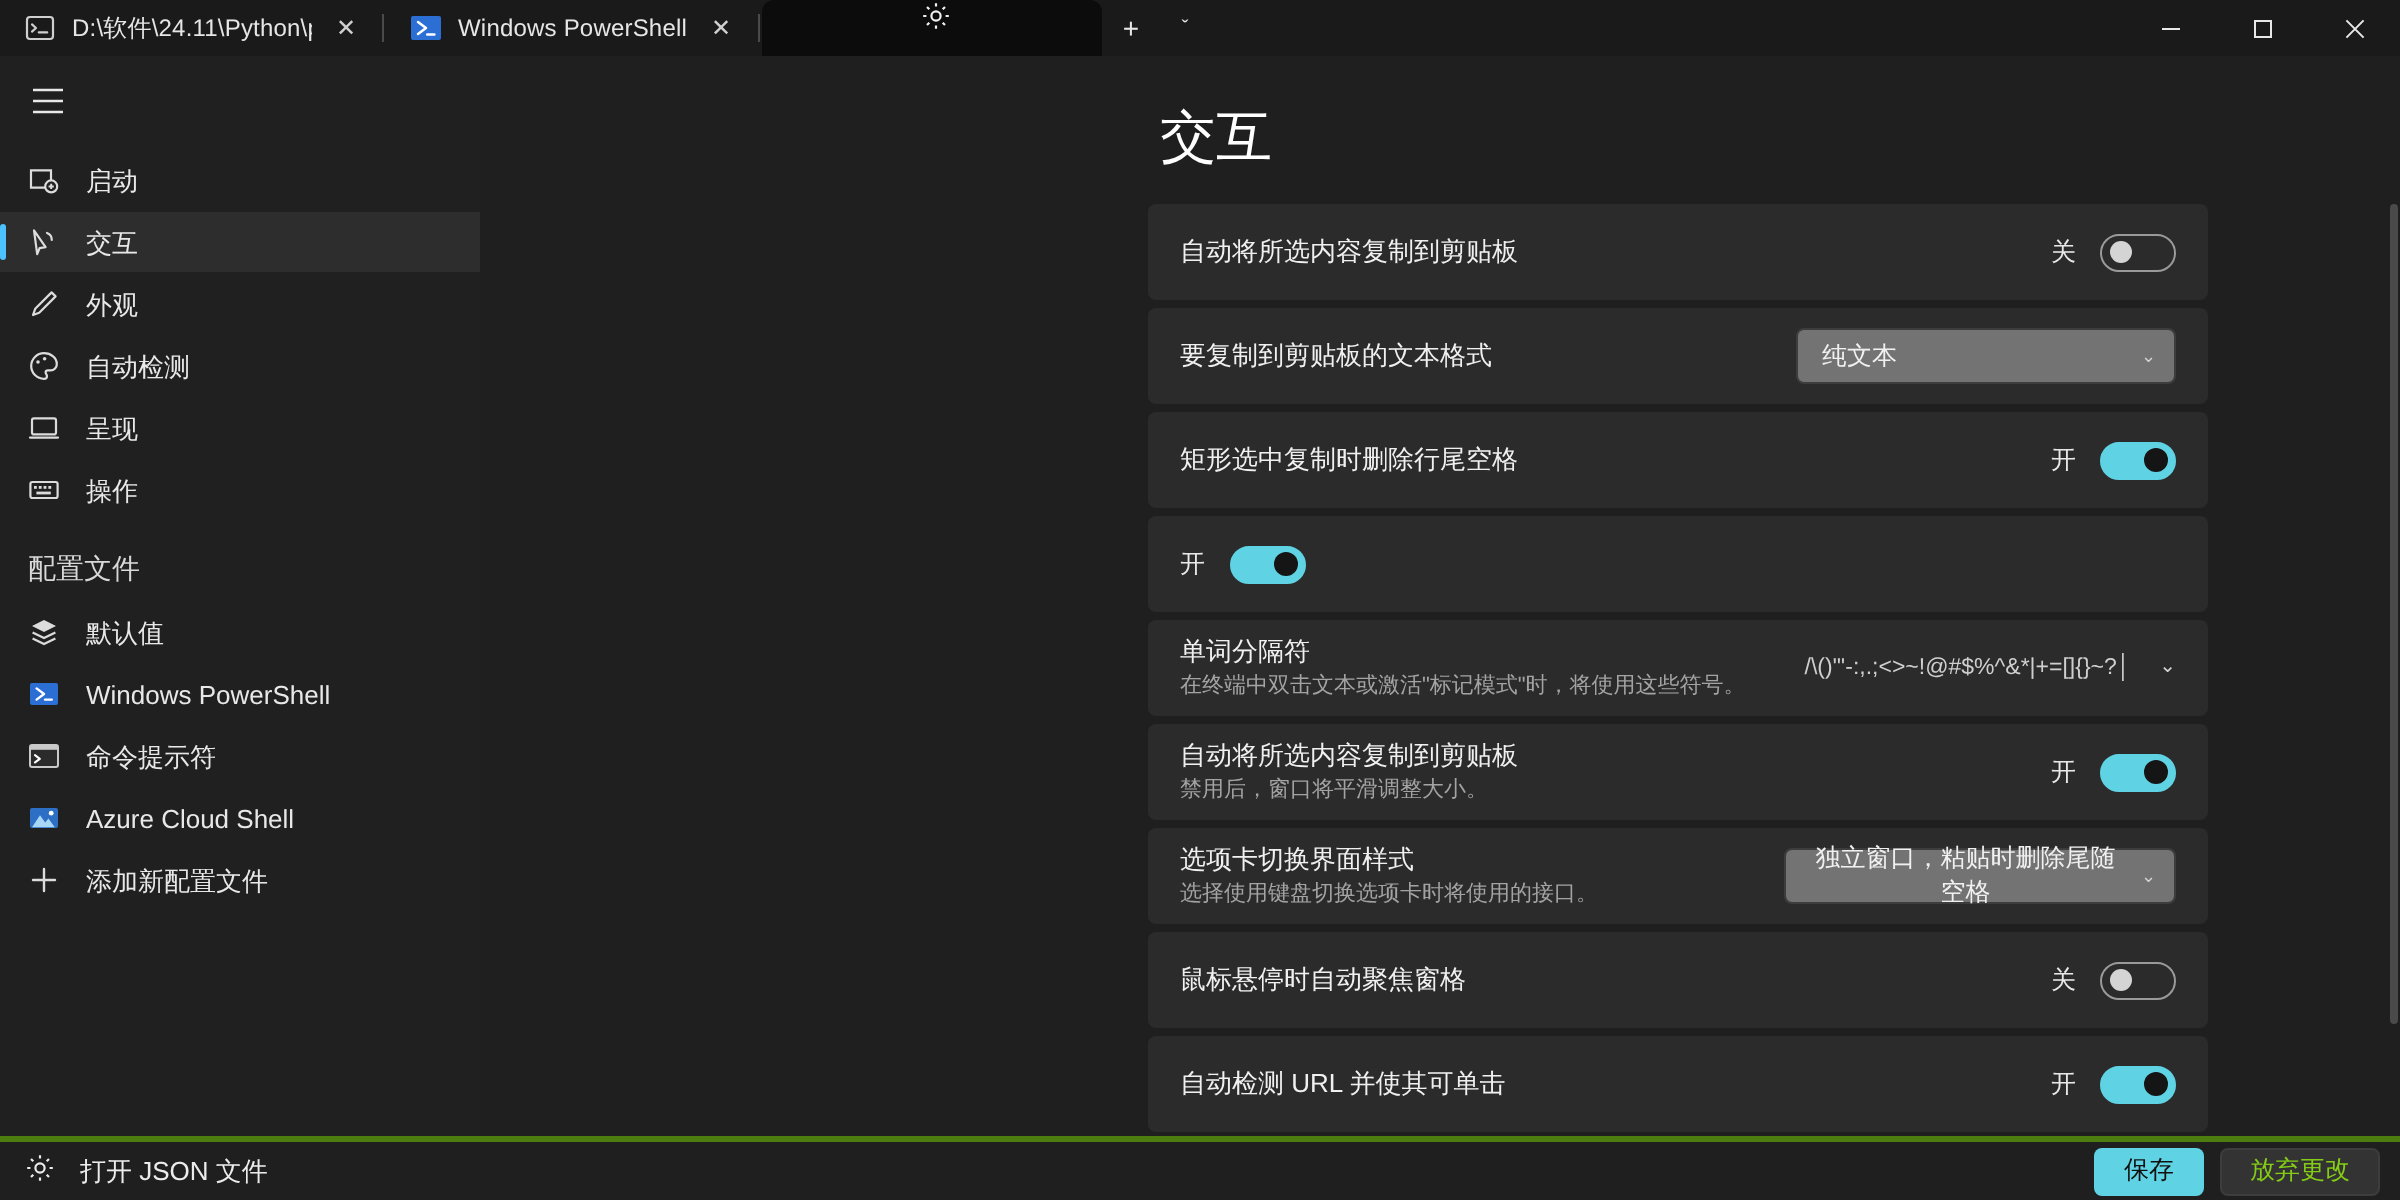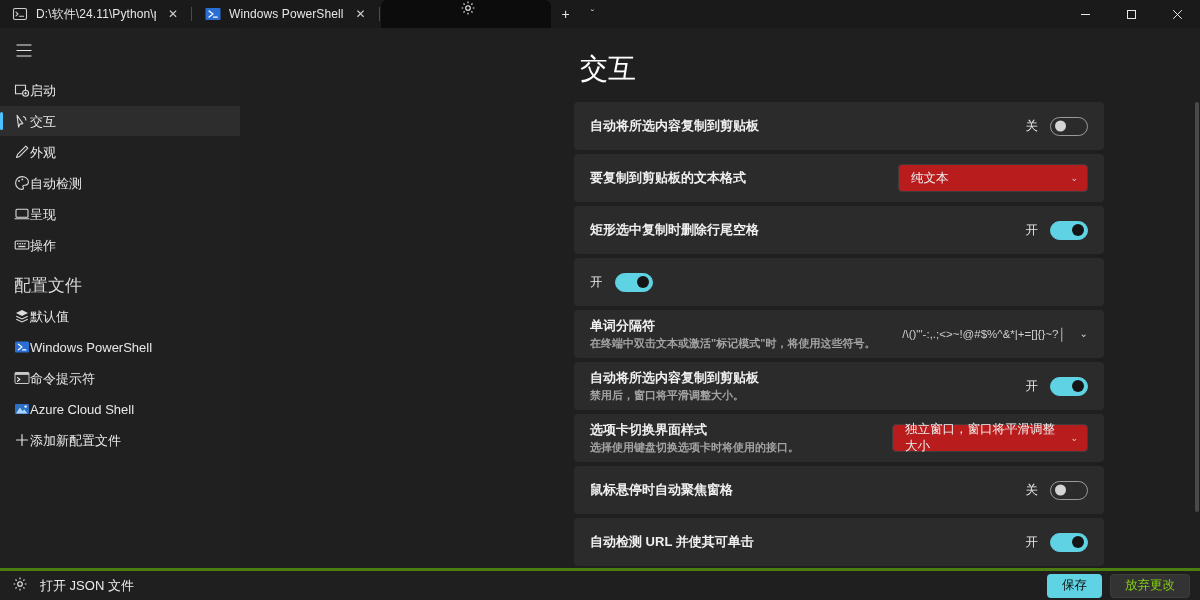--- a/index.html
+++ b/index.html
@@ -51,70 +51,70 @@
   .sidebar {
     width: 240px; flex: 0 0 240px; background: #202020; padding-top: 4px;
     display: flex; flex-direction: column;
   }
   .hamburger {
     width: 40px; height: 36px; display: flex; align-items: center; justify-content: center;
     margin-left: 4px; color: #e8e8e8; border-radius: 4px;
   }
   .navlist { margin-top: 6px; }
   .navitem {
-    height: 30px; display: flex; align-items: center; 
+    height: 30px; display: flex; align-items: center; gap: 13px;
     padding-left: 14px; margin: 1px 0; position: relative; color: #e6e6e6; font-size: 13px;
   }
   .navitem.selected { background: #2d2d2d; }
   .navitem.selected::before {
     content: ""; position: absolute; left: 0; top: 6px; bottom: 6px; width: 3px;
     background: #4cc2ff; border-radius: 2px;
   }
   .navicon { width: 16px; height: 16px; flex: 0 0 16px; display: block; }
   .navlabel { font-size: 13px; color: #e8e8e8; line-height: 1; }
   .group-header {
-    font-size: 17px; color: #d8d8d8; padding-left: 14px; height: 30px;
+    font-size: 14px; color: #d8d8d8; padding-left: 14px; height: 30px;
     display: flex; align-items: center; margin-top: 10px;
   }
 
   
   .main { flex: 1; min-width: 0; position: relative; overflow: hidden; background: #1f1f1f; }
   .scrollarea { position: absolute; inset: 0; padding: 0 96px 0 0; }
   .page-title { font-size: 28px; color: #ffffff; font-weight: 400; padding: 22px 0 14px 6px; margin-left: 334px; }
   .content { margin-left: 334px; padding-right: 0; }
 
   .card {
     background: #2b2b2b; border-radius: 4px; margin-bottom: 4px;
     display: flex; align-items: center; justify-content: space-between;
     padding: 0 16px; min-height: 48px; position: relative;
   }
-  .card-left { display: flex; flex-direction: column; justify-content: flex-end; padding: 7px 0; font-weight: bold; }
+  .card-left { display: flex; flex-direction: column; justify-content: flex-end; padding: 7px 0; }
   .card-title { font-size: 13px; color: #f0f0f0; line-height: 18px; }
   .card-sub { font-size: 11px; color: #a3a3a3; line-height: 15px; margin-top: 1px; }
   .card-right { display: flex; align-items: center; gap: 12px; flex: 0 0 auto; }
 
   .toggle-state { font-size: 12.5px; color: #e8e8e8; }
   .switch {
     width: 38px; height: 19px; border-radius: 10px; position: relative; flex: 0 0 38px;
   }
   .switch.off { background: transparent; border: 1px solid #9a9a9a; }
   .switch.off .knob {
     position: absolute; left: 4px; top: 50%; transform: translateY(-50%);
     width: 11px; height: 11px; border-radius: 50%; background: #d4d4d4;
   }
   .switch.on { background: #5fd3e3; border: 1px solid #5fd3e3; }
   .switch.on .knob {
     position: absolute; right: 3px; top: 50%; transform: translateY(-50%);
     width: 12px; height: 12px; border-radius: 50%; background: #151515;
   }
 
   .combo {
-    background: #b91c1c; border: 1px solid #3d3d3d; border-radius: 4px;
+    background: #737373; border: 1px solid #3d3d3d; border-radius: 4px;
     height: 28px; display: flex; align-items: center; justify-content: space-between;
-    padding: 0 9px 0 12px; gap: 10px; color: #f0f0f0; font-size: 12.5px;
+    padding: 0 9px 0 12px; gap: 10px; color: #f0f0f0; font-size: 12.5px; text-align: center;
   }
   .combo.w-narrow { width: 190px; }
   .combo.w-wide { width: 196px; }
   .chev { font-size: 9px; color: #d6d6d6; line-height: 1; }
 
   .inline-value {
     display: flex; align-items: center; gap: 14px; color: #cfcfcf; font-size: 11.5px;
     white-space: nowrap;
   }
   .inline-value .chev { font-size: 10px; color: #d6d6d6; }
@@ -426,21 +426,21 @@
             </div>
           </div>
 
           <div class="card">
             <div class="card-left">
               <div class="card-title">选项卡切换界面样式</div>
               <div class="card-sub">选择使用键盘切换选项卡时将使用的接口。</div>
             </div>
             <div class="card-right">
               <span class="combo w-wide">
-                <span>独立窗口，窗口将平滑调整大小</span>
+                <span>独立窗口，粘贴时删除尾随空格</span>
                 <span class="chev">⌄</span>
               </span>
             </div>
           </div>
 
           <div class="card">
             <div class="card-left">
               <div class="card-title">鼠标悬停时自动聚焦窗格</div>
             </div>
             <div class="card-right">

